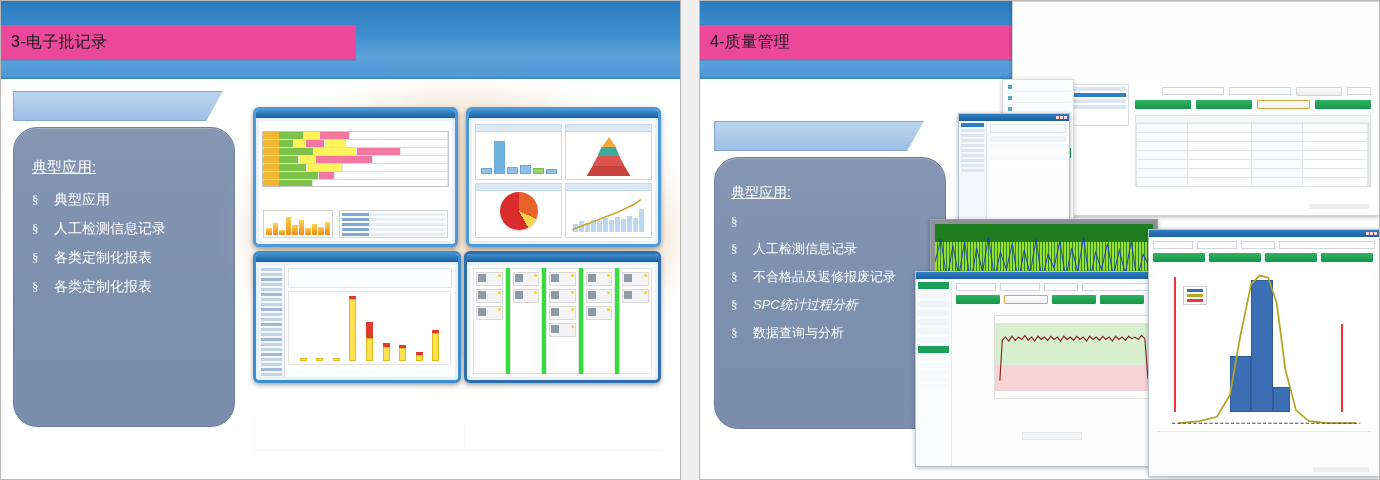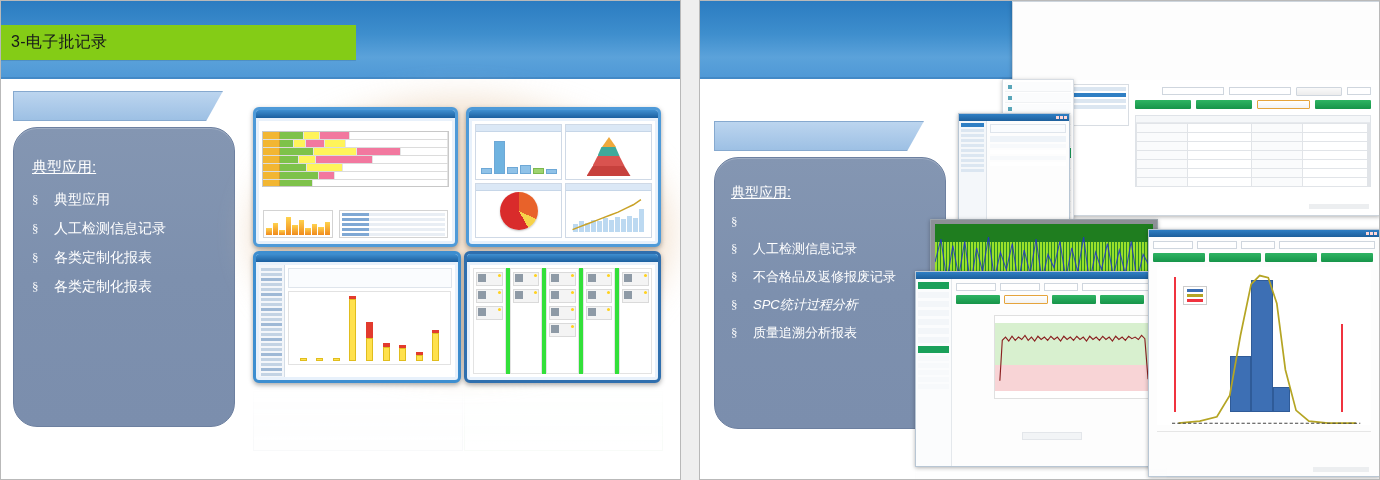--- a/index.html
+++ b/index.html
@@ -9,21 +9,21 @@
   .deck{display:flex;width:1380px;height:480px;background:#f0f0f0;}
   .gutter{width:18px;height:480px;background:#efefef;flex:0 0 18px;}
 
   
   .slide{position:relative;width:681px;height:480px;background:#fff;
          border:1px solid #b9b9b9;box-sizing:border-box;overflow:hidden;flex:0 0 681px;}
   .hdr{position:absolute;left:0;top:0;width:100%;height:78px;
        background:linear-gradient(180deg,#2b7cc1 0%,#3e8ecd 42%,#5ba2da 72%,#4e98d6 100%);}
   .hdr:after{content:"";position:absolute;left:0;bottom:0;width:100%;height:2px;background:#2f6ea8;opacity:.35;}
   .title-bar{position:absolute;left:0;top:24px;height:35px;width:355px;
-             background:#84cc16;display:flex;align-items:center;box-sizing:border-box;
+             background:#ec4899;display:flex;align-items:center;box-sizing:border-box;
              padding-left:10px;box-shadow:0 1px 0 rgba(0,0,0,.10);}
   .title-bar.r{width:360px;}
   .title-txt{font-size:16px;color:#16181a;letter-spacing:.3px;white-space:nowrap;}
   .body{position:absolute;left:0;top:78px;width:100%;height:402px;background:#fff;}
 
   
   .callout{position:absolute;width:210px;height:30px;
            background:linear-gradient(180deg,#bcd5ef 0%,#9dc0e4 100%);
            border:1px solid #86a9cf;box-sizing:border-box;
            clip-path:polygon(0 0,100% 0,92% 100%,0 100%);}
@@ -447,20 +447,23 @@
                   border:1px solid #e2e6ea;"></div>
       <div class="refl" style="left:463px;top:304px;width:197px;height:66px;
                   background:linear-gradient(180deg,#ffffff,#f3fdf4);border:1px solid #e3efe3;"></div>
     </div>
   </div>
 
   <div class="gutter"></div>
 
   <div class="slide R">
     <div class="hdr"></div>
+    <div class="title-bar r">
+      <span class="title-txt">4-质量管理</span>
+    </div>
 
     <div class="body">
       <div class="callout"></div>
 
       <div class="card">
         <div class="card-h">典型应用:</div>
         <ul class="b-list">
           <li class="b-row">
             <span class="b-sec">§</span>
           </li>
@@ -471,21 +474,21 @@
           <li class="b-row">
             <span class="b-sec">§</span>
             <span class="b-txt">不合格品及返修报废记录</span>
           </li>
           <li class="b-row">
             <span class="b-sec">§</span>
             <span class="b-txt ital">SPC统计过程分析</span>
           </li>
           <li class="b-row">
             <span class="b-sec">§</span>
-            <span class="b-txt">质量追溯分析报表</span>
+            <span class="b-txt">数据查询与分析</span>
           </li>
         </ul>
       </div>
 
       <div class="win" style="left:312px;top:-78px;width:368px;height:215px;background:#fff;border-color:#cdd5dd;">
         <div class="win-bd" style="top:0;">
           <div style="position:absolute;left:0;top:78px;right:0;bottom:0;background:#fff;"></div>
 
           <div style="position:absolute;left:122px;top:84px;right:8px;height:10px;display:flex;gap:5px;align-items:center;">
             <span style="font-size:0;color:#444;width:22px;">&nbsp;</span>

